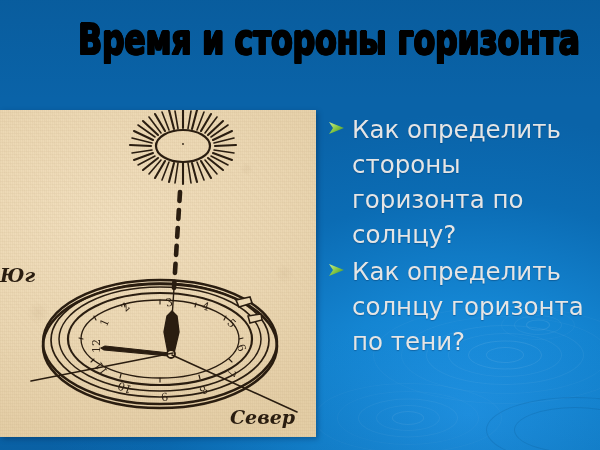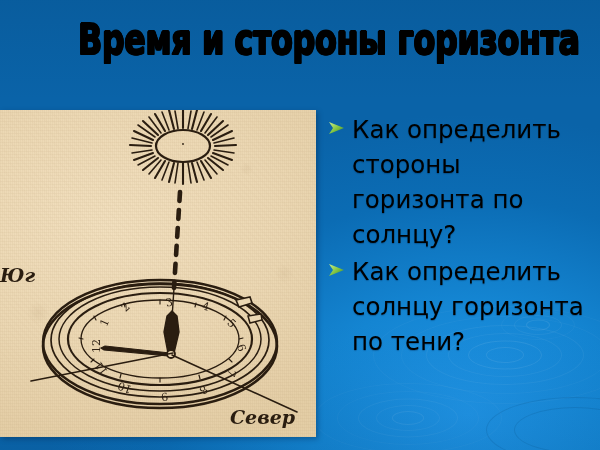--- a/index.html
+++ b/index.html
@@ -76,21 +76,21 @@
   }
   .bullet-marker {
     flex: 0 0 auto;
     width: 20px;
     padding-top: 9px;
     margin-right: 4px;
   }
   .bullet-marker svg { display: block; }
   .bullet-text {
     flex: 1 1 auto;
-    color: #000000;
+    color: #e5e5e5;
     font-family: "DejaVu Sans", sans-serif;
     font-size: 24.5px;
     line-height: 35px;
     font-weight: 400;
     text-shadow: 0 1px 1px rgba(0,40,80,0.35);
   }
 
   
   .picture {
     position: absolute;

